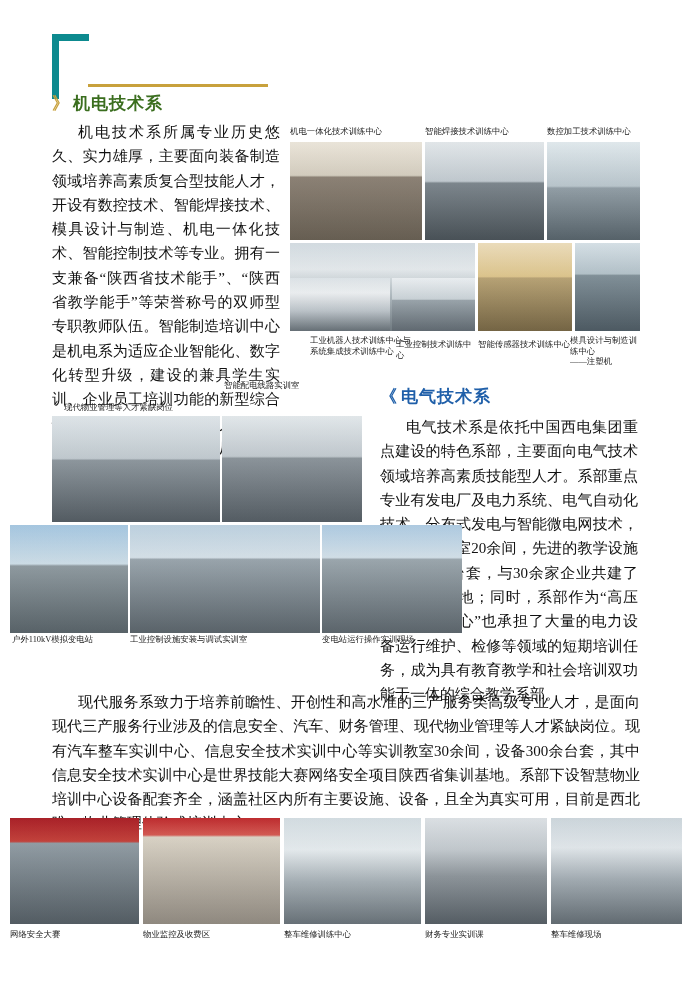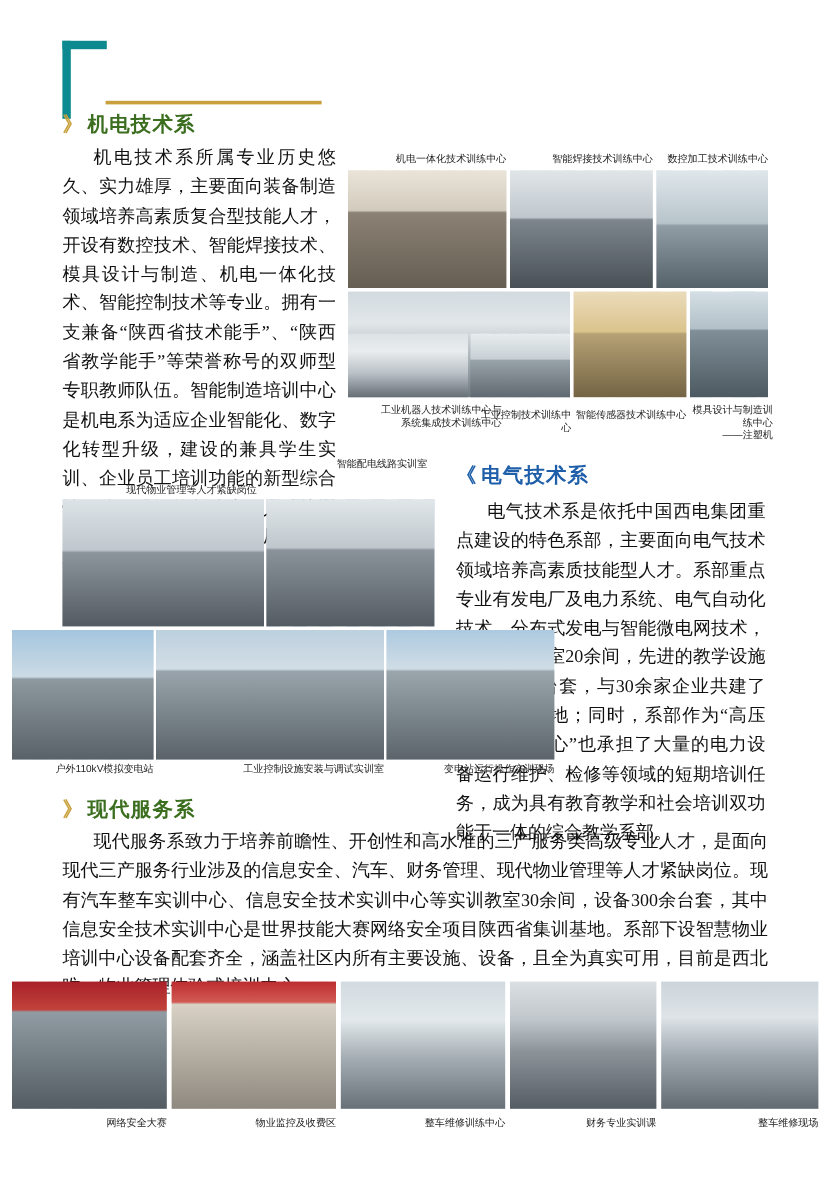--- a/index.html
+++ b/index.html
@@ -99,22 +99,22 @@
   
   .photo {
     position: absolute;
     overflow: hidden;
     background: #cfd6da;
   }
   .cap {
     position: absolute;
     font-size: 8.4px;
     color: #222;
-    text-align: right;
-    font-family: Liberation Sans, sans-serif;
+    text-align: left;
+    font-family: Liberation Serif, serif;
     line-height: 1.25;
   }
 
   
   .tex-lab1 { background:
       linear-gradient(180deg,#e8e2d6 0%,#d6cfc0 34%,#8b8073 36%,#6f6659 100%),
       repeating-linear-gradient(90deg, rgba(0,0,0,.06) 0 6px, rgba(255,255,255,.05) 6px 12px);
   }
   .tex-weld { background:
       linear-gradient(180deg,#dfe4e7 0%,#c3ccd2 40%,#7c868d 42%,#4f585e 100%),
@@ -240,23 +240,20 @@
   <div class="photo tex-welders" style="left:222px; top:416px; width:140px; height:106px;"></div>
 
   <div class="photo tex-sub" style="left:10px; top:525px; width:118px; height:108px;"></div>
   <div class="photo tex-ctrlsite" style="left:130px; top:525px; width:190px; height:108px;"></div>
   <div class="photo tex-subsite" style="left:322px; top:525px; width:140px; height:108px;"></div>
 
   <div class="cap" style="left:12px; top:635px; width:116px;">户外110kV模拟变电站</div>
   <div class="cap" style="left:130px; top:635px; width:190px;">工业控制设施安装与调试实训室</div>
   <div class="cap" style="left:322px; top:635px; width:140px;">变电站运行操作实训现场</div>
 
-  <div class="section-head head-serv">
-    <span class="chev">》</span><span>现代服务系</span>
-  </div>
   <div class="body-text para-serv">现代服务系致力于培养前瞻性、开创性和高水准的三产服务类高级专业人才，是面向现代三产服务行业涉及的信息安全、汽车、财务管理、现代物业管理等人才紧缺岗位。现有汽车整车实训中心、信息安全技术实训中心等实训教室30余间，设备300余台套，其中信息安全技术实训中心是世界技能大赛网络安全项目陕西省集训基地。系部下设智慧物业培训中心设备配套齐全，涵盖社区内所有主要设施、设备，且全为真实可用，目前是西北唯一物业管理体验式培训中心。</div>
 
   <div class="photo tex-netsec" style="left:10px; top:818px; width:129px; height:106px;"></div>
   <div class="photo tex-prop" style="left:143px; top:818px; width:137px; height:106px;"></div>
   <div class="photo tex-car" style="left:284px; top:818px; width:137px; height:106px;"></div>
   <div class="photo tex-fin" style="left:425px; top:818px; width:122px; height:106px;"></div>
   <div class="photo tex-car2" style="left:551px; top:818px; width:131px; height:106px;"></div>
 
   <div class="cap" style="left:10px; top:930px; width:129px;">网络安全大赛</div>
   <div class="cap" style="left:143px; top:930px; width:137px;">物业监控及收费区</div>

